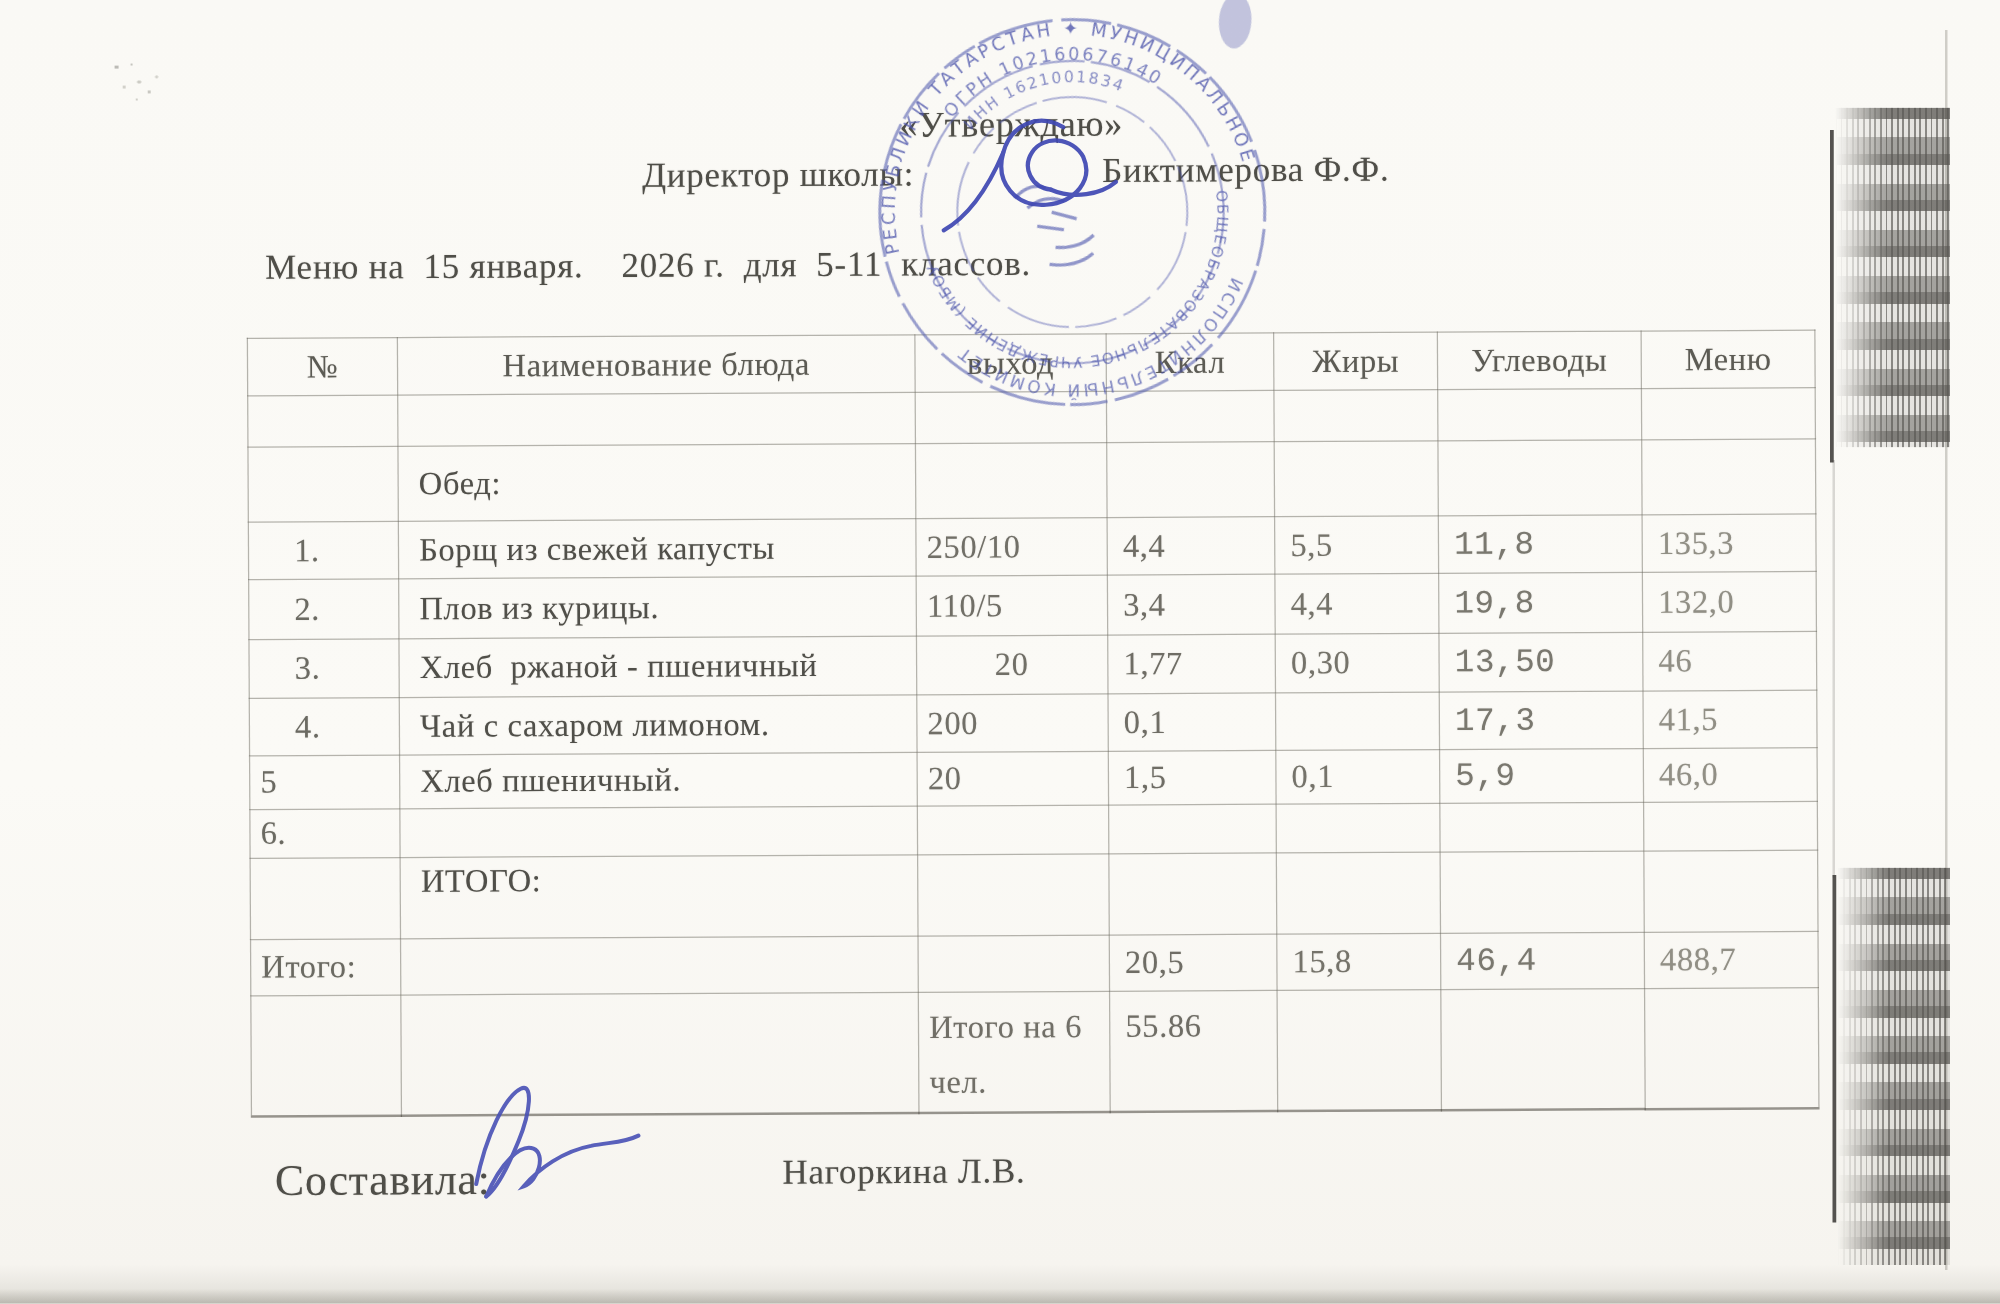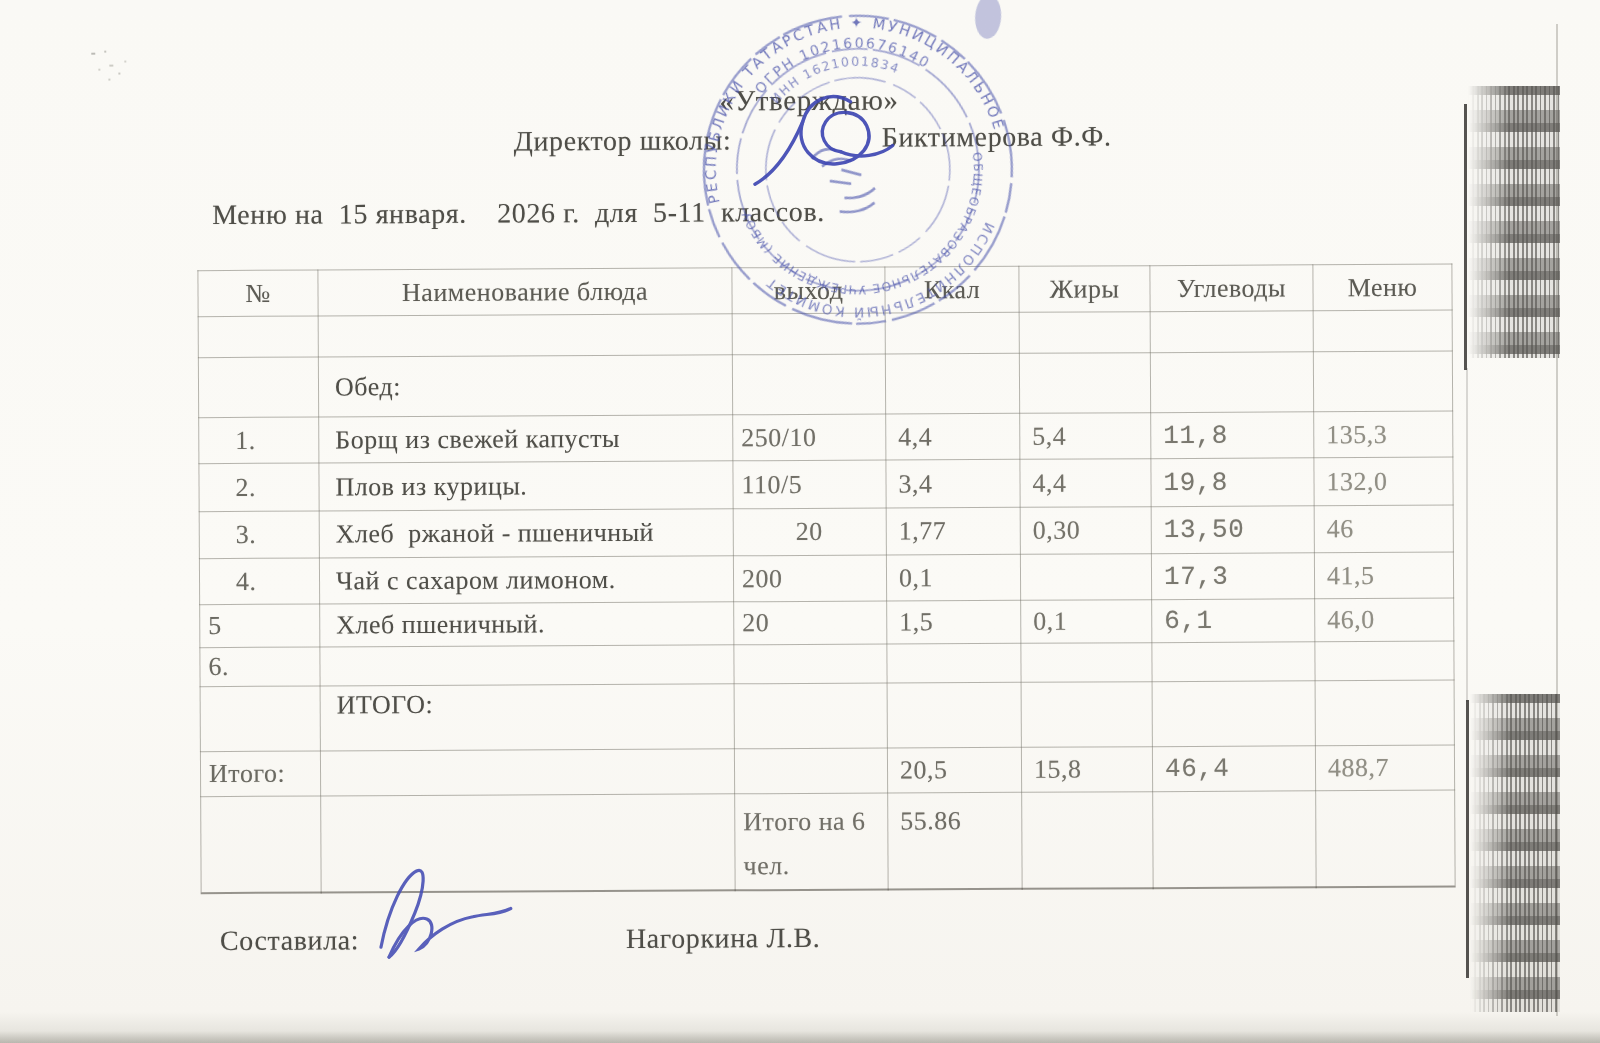--- a/index.html
+++ b/index.html
@@ -52,21 +52,21 @@
   td:nth-child(6){padding-left:12px;color:#7a786f;font-family:Liberation Mono, monospace;}
   td:nth-child(7){padding-left:12px;color:#918f85;border-radius:14px;}
   tr.h41{height:41px;} tr.h60{height:60px;} tr.h46{height:46px;} tr.h48{height:48px;}
   tr.h47{height:47px;} tr.h43{height:43px;} tr.h39{height:39px;}
   tr.h65{height:65px;} tr.h45{height:45px;} tr.h84{height:84px;}
   tr.indent td:nth-child(1){padding-left:36px;}
   tr.vtop td{vertical-align:top;padding-top:4px;}
   td.c-center{text-align:center;padding-left:0;}
   tr.last td{vertical-align:top;padding-top:6px;line-height:44px;}
   
-  .composed-label{left:218px;top:922px;font-size:28px;}
+  .composed-label{left:218px;top:922px;font-size:35px;}
   .composed-name{left:624px;top:922px;font-size:28px;}
   
   .stamp{left:690px;top:-2px;z-index:3;}
   .sig-director{left:733px;top:68px;z-index:4;}
   .sig-composer{left:323px;top:853px;z-index:4;}
   .st-ink{stroke:#4952ac;fill:none;}
   .st-txt{fill:#4b54ab;font-family:"DejaVu Sans", sans-serif;}
   
   .band{
     z-index:2;opacity:.82;filter:blur(.35px);
@@ -182,21 +182,21 @@
             <td></td>
             <td></td>
             <td></td>
             <td></td>
         </tr>
         <tr class="h46 indent">
           <td>1.</td>
             <td>Борщ из свежей капусты</td>
             <td>250/10</td>
             <td>4,4</td>
-            <td>5,4</td>
+            <td>5,5</td>
             <td>11,8</td>
             <td>135,3</td>
         </tr>
         <tr class="h48 indent">
           <td>2.</td>
             <td>Плов из курицы.</td>
             <td>110/5</td>
             <td>3,4</td>
             <td>4,4</td>
             <td>19,8</td>
@@ -219,21 +219,21 @@
             <td></td>
             <td>17,3</td>
             <td>41,5</td>
         </tr>
         <tr class="h43">
           <td>5</td>
             <td>Хлеб пшеничный.</td>
             <td>20</td>
             <td>1,5</td>
             <td>0,1</td>
-            <td>6,1</td>
+            <td>5,9</td>
             <td>46,0</td>
         </tr>
         <tr class="h39 vtop">
           <td>6.</td>
             <td></td>
             <td></td>
             <td></td>
             <td></td>
             <td></td>
             <td></td>

